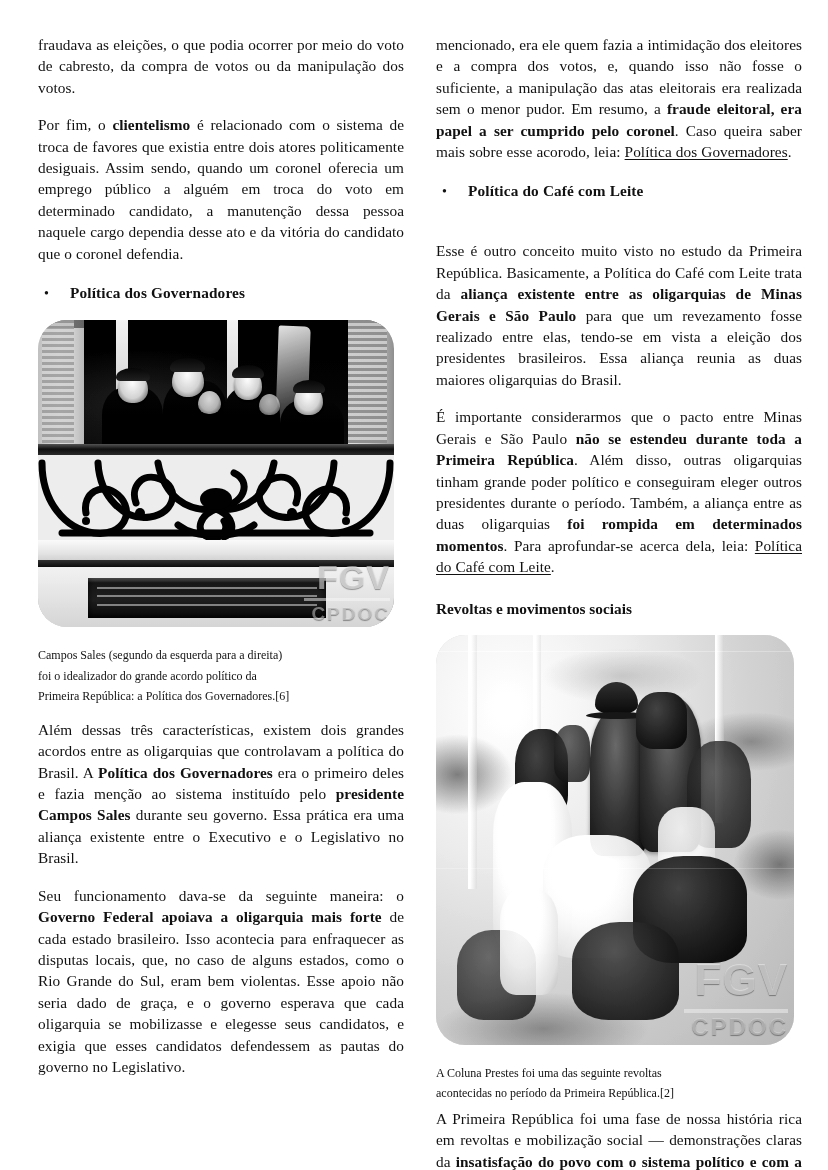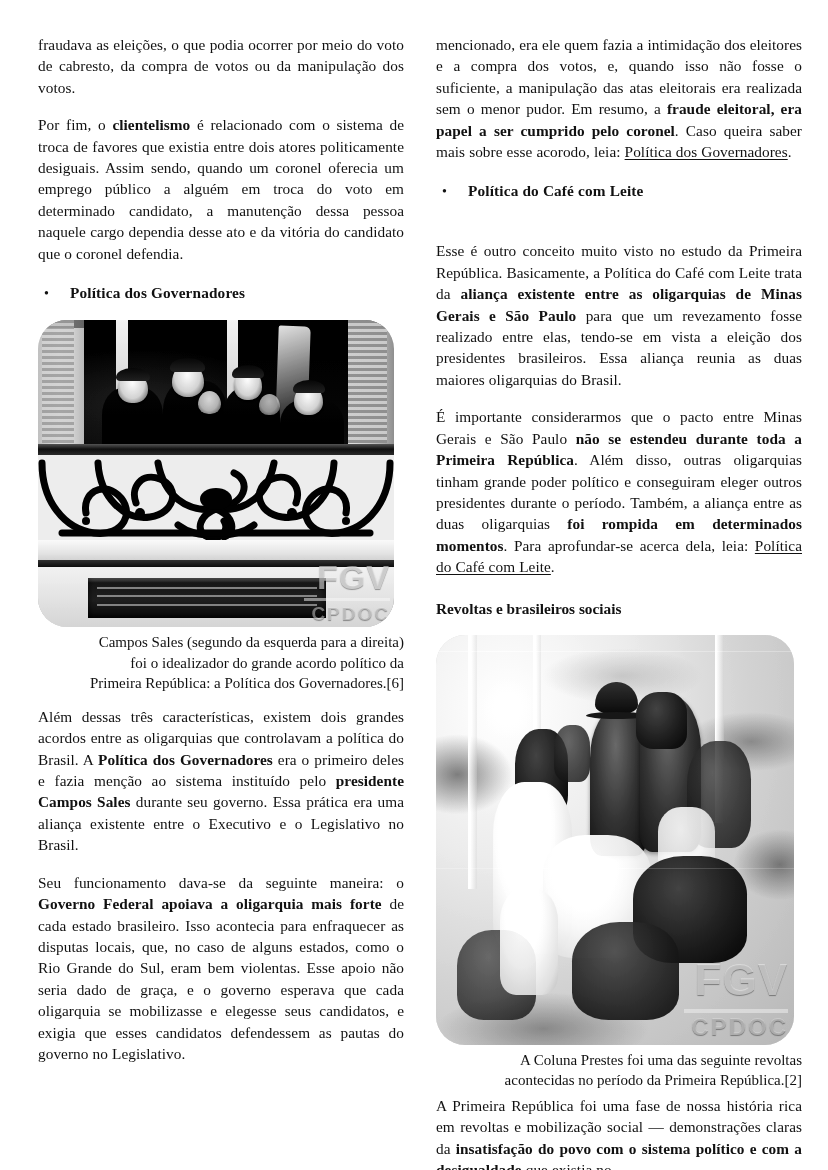--- a/index.html
+++ b/index.html
@@ -87,23 +87,23 @@
   }
   .photo {
     position: relative;
     display: block;
     overflow: hidden;
     background: #cfcfcf;
     filter: grayscale(100%) contrast(112%);
     border-radius: 29px;
   }
   figcaption.cap {
-    margin-top: 5px;
-    text-align: right;
-    font-size: 15.0px;
+    margin-top: 18px;
+    text-align: left;
+    font-size: 12px;
     line-height: 20.6px;
   }
 
   
   #photo-balcony { width: 356px; height: 307px; }
   .ph1-wall {
     position:absolute; inset:0;
     background:
       linear-gradient(90deg,#b9b9b9 0%, #d4d2cf 6%, #c9c7c4 10%, #b4b2b0 13%, #9a9896 15%, #a8a6a4 17%, #cfcdca 22%, #d6d4d1 88%, #c2c0be 93%, #a9a7a5 97%, #8f8d8b 100%);
   }
@@ -363,21 +363,21 @@
         <span class="dot">•</span>
         <span class="bh-text">Política do Café com Leite</span>
       </div>
 
       <div style="height:22px"></div>
 
       <p class="para"><span>Esse é outro conceito muito visto no estudo da Primeira República. Basicamente, a Política do Café com Leite trata da </span><b>aliança existente entre as oligarquias de Minas Gerais e São Paulo</b><span> para que um revezamento fosse realizado entre elas, tendo-se em vista a eleição dos presidentes brasileiros. Essa aliança reunia as duas maiores oligarquias do Brasil.</span></p>
 
       <p class="para"><span>É importante considerarmos que o pacto entre Minas Gerais e São Paulo </span><b>não se estendeu durante toda a Primeira República</b><span>. Além disso, outras oligarquias tinham grande poder político e conseguiram eleger outros presidentes durante o período. Também, a aliança entre as duas oligarquias </span><b>foi rompida em determinados momentos</b><span>. Para aprofundar-se acerca dela, leia: </span><a class="link-underline" href="#" style="color:inherit;">Política do Café com Leite</a><span>.</span></p>
 
-      <div class="section-head">Revoltas e brasileiros sociais</div>
+      <div class="section-head">Revoltas e movimentos sociais</div>
 
       <figure class="fig">
         <div class="photo" id="photo-coluna">
           <div class="ph2-bg"></div>
           <div class="ph2-brush"></div>
           <div class="ph2-trunk ph2-t1"></div>
           <div class="ph2-trunk ph2-t2"></div>
           <div class="ph2-trunk ph2-t3"></div>
 
           <div class="ph2-fig" style="left:43%; top:18%; width:16%; height:36%;"></div>

